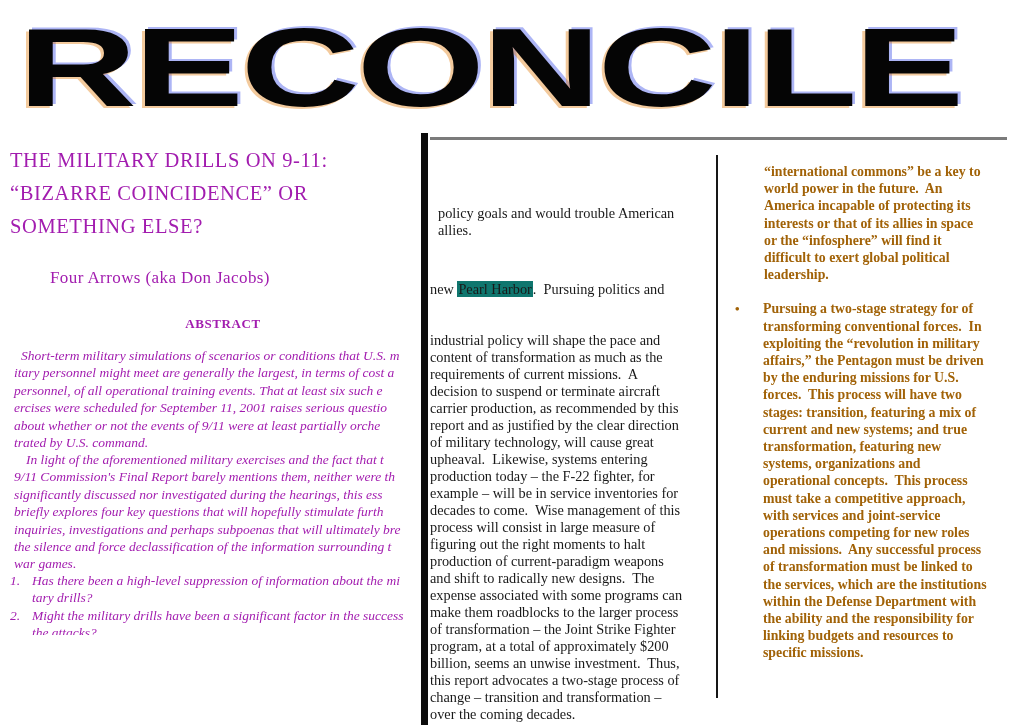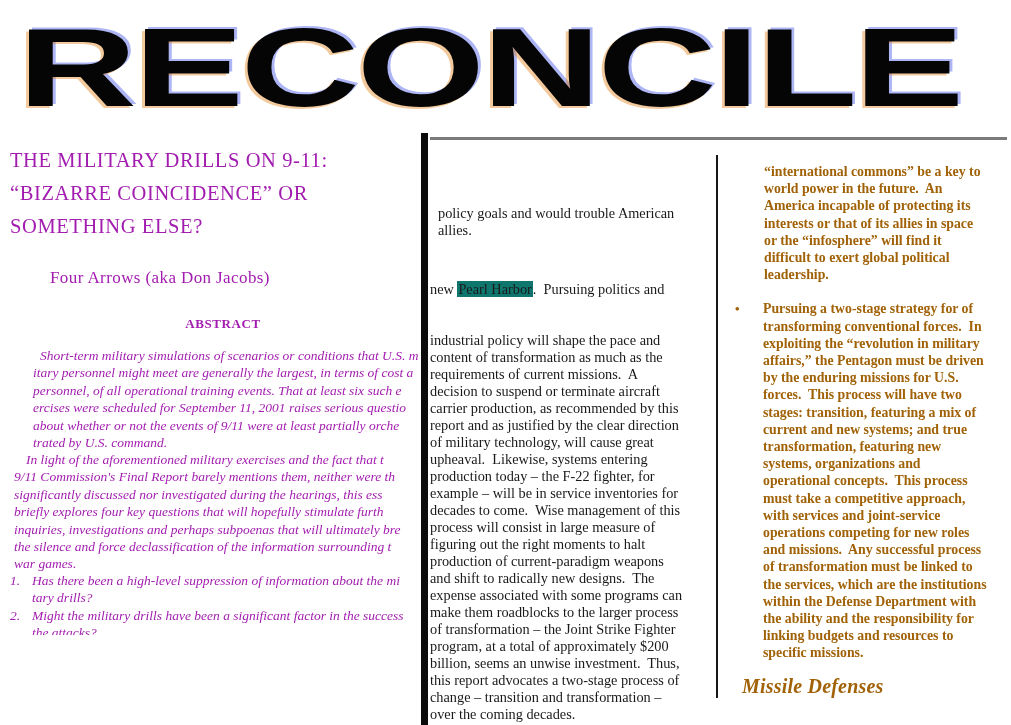--- a/index.html
+++ b/index.html
@@ -38,21 +38,21 @@
     position:absolute;left:2px;top:152px;font-size:17px;letter-spacing:0.4px;white-space:nowrap;margin-left:40px;
   }
   .left-col .abs-head{
     position:absolute;left:0;top:200px;width:430px;text-align:center;
     font-weight:bold;font-size:13px;letter-spacing:0.6px;
   }
   .abs-text{
     position:absolute;left:6px;width:440px;
     font-style:italic;font-size:13.5px;line-height:17.4px;white-space:pre-wrap;
   }
-  .abs-p1{top:231px;text-indent:7px;margin-left:19px;}
+  .abs-p1{top:231px;text-indent:7px;}
   .abs-p2{top:335px;text-indent:12px;}
   .qlist{position:absolute;left:2px;top:456px;width:430px;font-style:italic;font-size:13.5px;line-height:17.4px;}
   .qrow{display:flex;margin:0 0 0 0;}
   .qnum{width:22px;flex:none;}
   .qtext{white-space:pre-wrap;}
   
   .center-col{
     position:absolute;left:430px;top:163px;width:290px;
     font-size:14.3px;line-height:17px;color:#191919;white-space:pre-wrap;
   }
@@ -174,14 +174,13 @@
 with services and joint-service
 operations competing for new roles
 and missions.  Any successful process
 of transformation must be linked to
 the services, which are the institutions
 within the Defense Department with
 the ability and the responsibility for
 linking budgets and resources to
 specific missions.</div>
   </div>
-  <div class="section-head">Missile Defenses</div>
 </div>
 
 </body></html>

